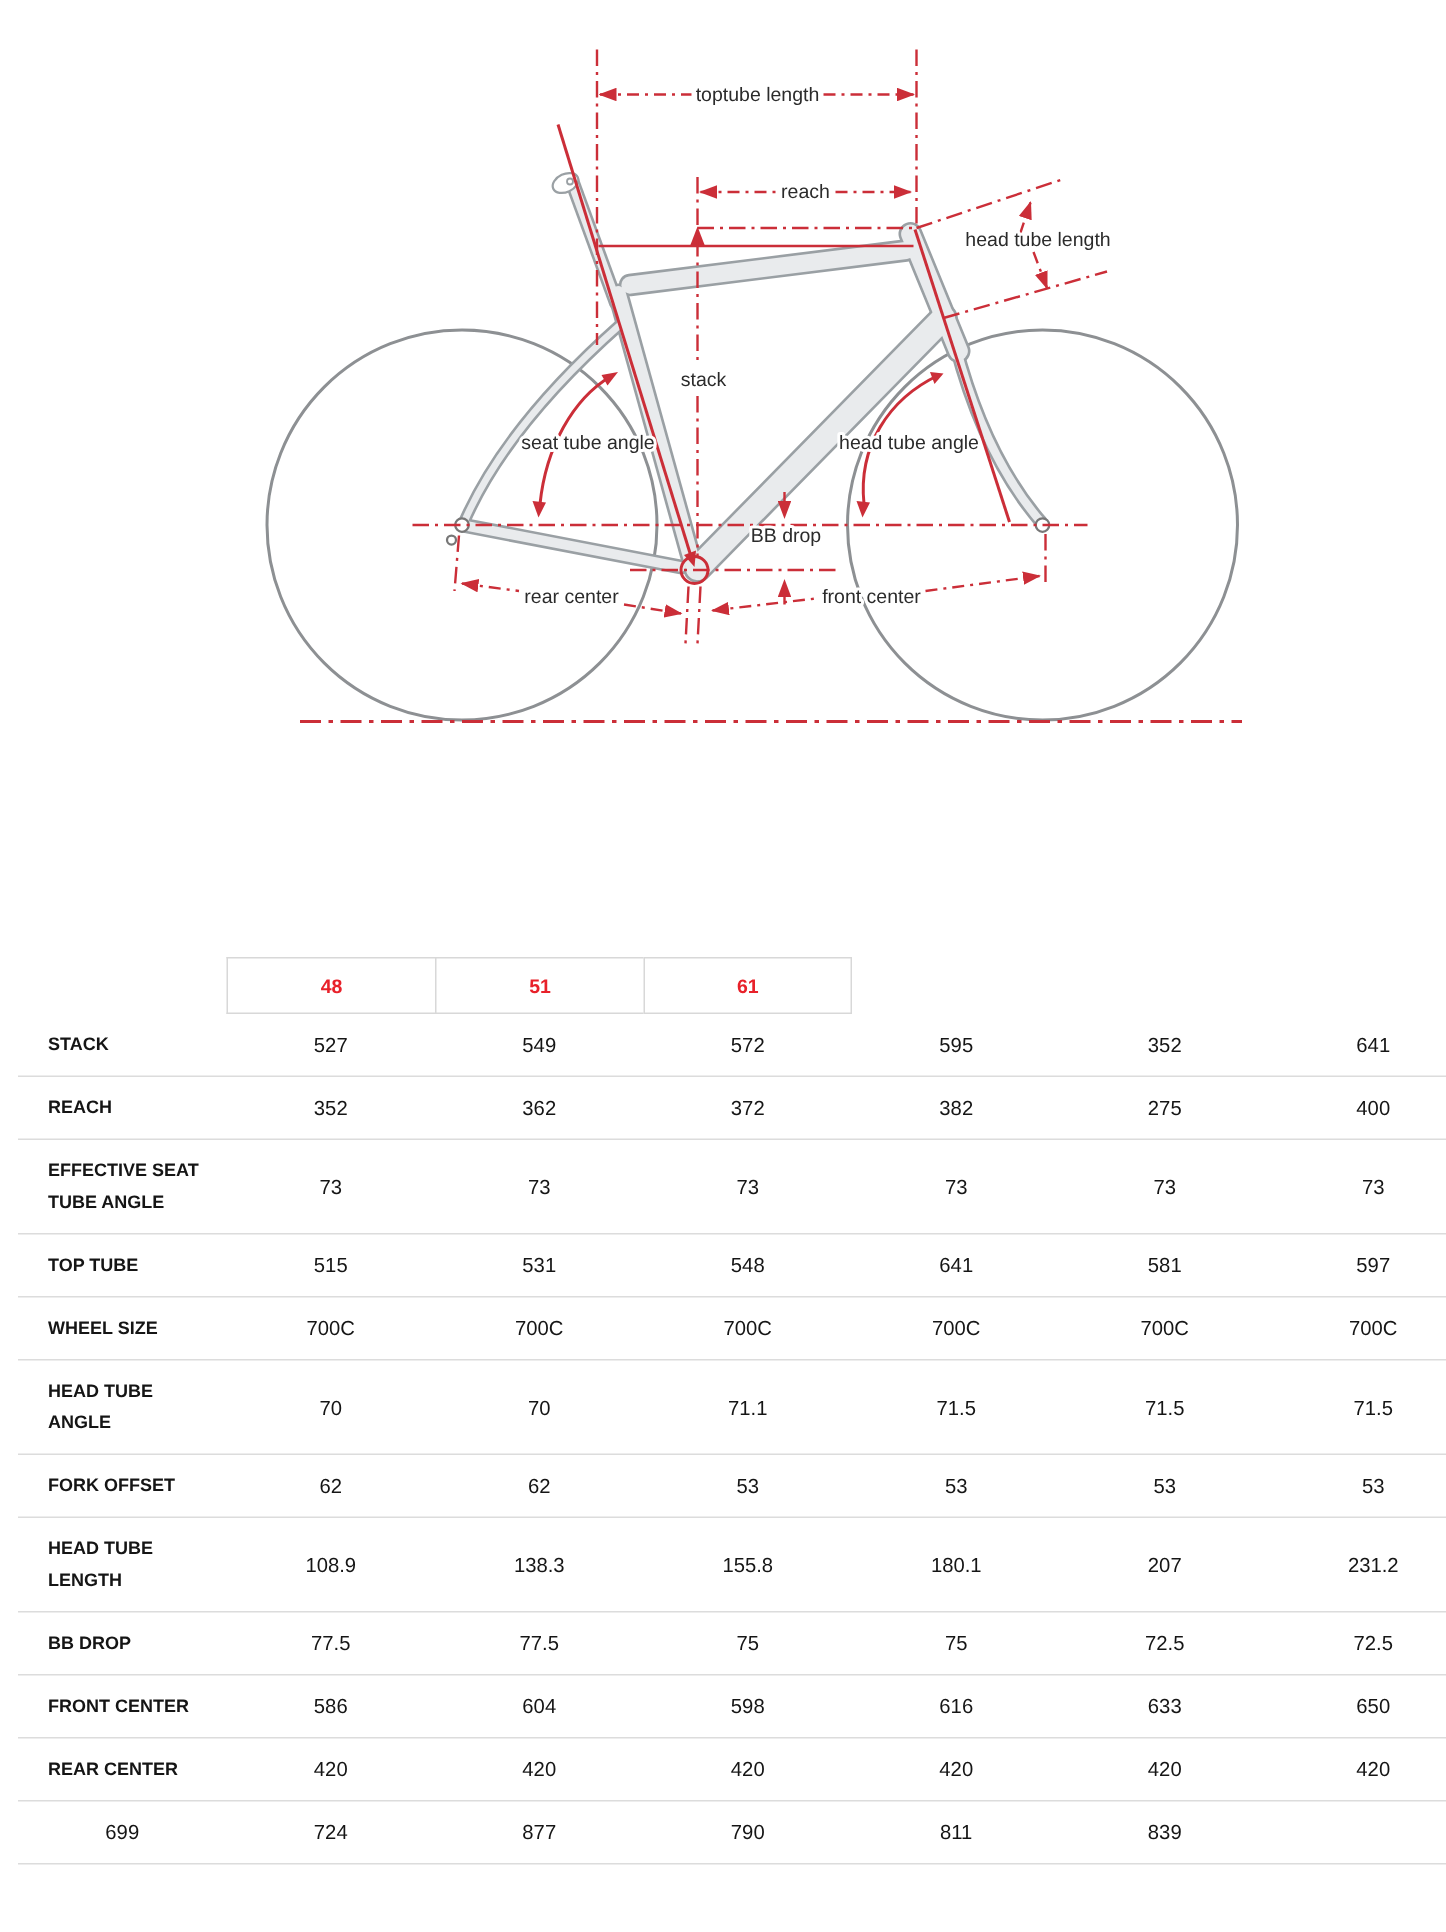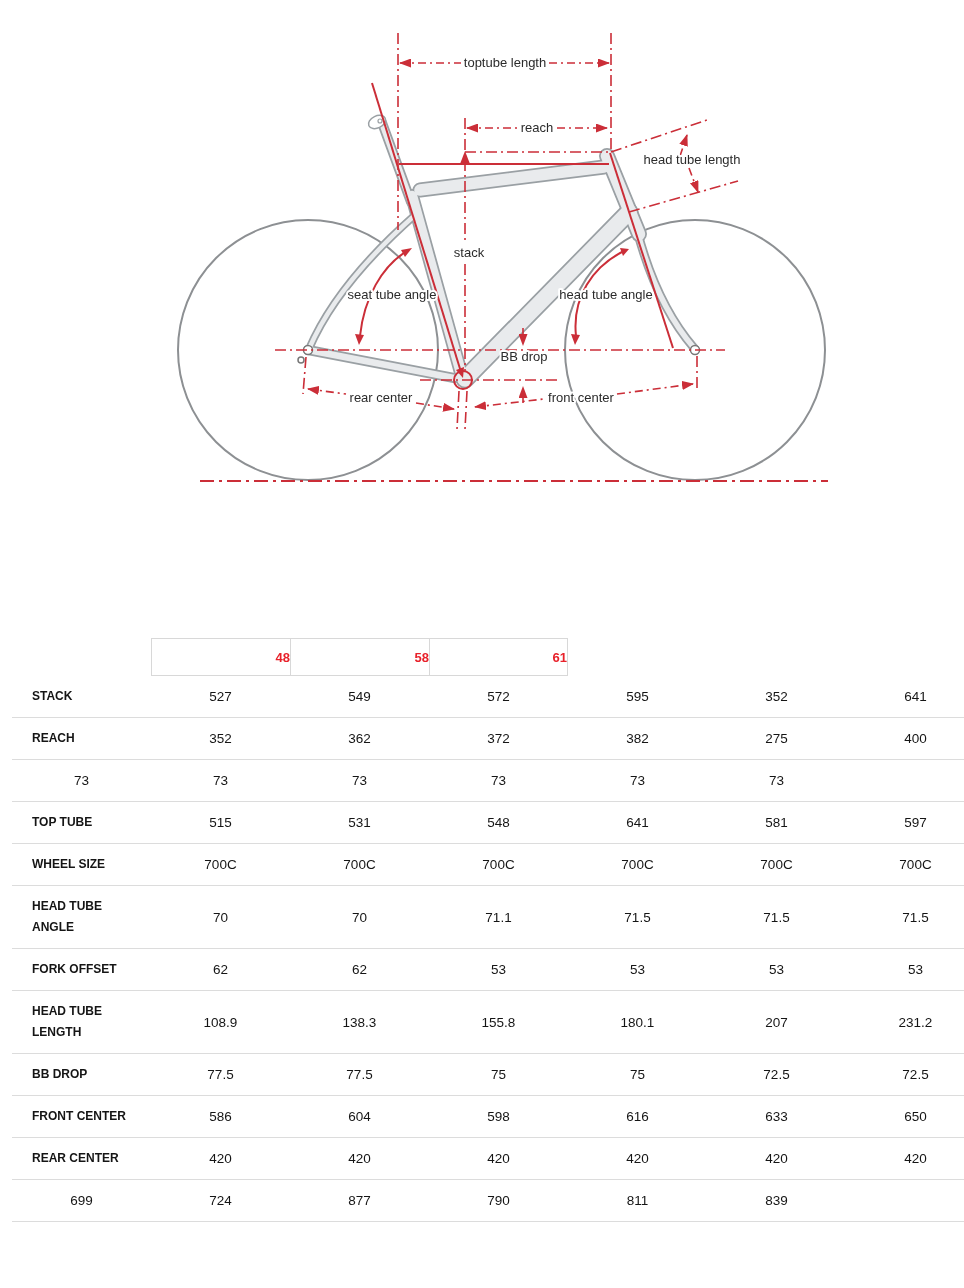--- a/index.html
+++ b/index.html
@@ -37,21 +37,21 @@
   
   .geo-table{position:absolute;left:12px;top:638px;width:973px;}
   .g-row{
     display:grid;grid-template-columns:139px repeat(6,139px);
     align-items:center;border-bottom:1px solid #dcdcdc;
     min-height:42px;box-sizing:border-box;padding:10px 0;
   }
   .g-row.g-head{border-bottom:none;min-height:38px;padding:0;}
   .g-col-h{
     box-sizing:border-box;border:1px solid #d8d8d8;border-right:none;
-    height:38px;line-height:38px;text-align:right;
+    height:38px;line-height:38px;text-align:center;
     font-weight:bold;font-size:13px;color:var(--accent);
   }
   .g-col-h:last-child{border-right:1px solid #d8d8d8;}
   .g-label{
     font-weight:bold;font-size:12px;color:#151515;
     padding-left:20px;line-height:21px;max-width:104px;
   }
   .g-val{text-align:center;font-size:13.5px;color:#151515;line-height:21px;}
 </style>
 </head>
@@ -155,21 +155,21 @@
   <text class="dlabel" x="606" y="299">head tube angle</text>
   <text class="dlabel" x="524" y="361">BB drop</text>
   <text class="dlabel" x="381" y="402">rear center</text>
   <text class="dlabel" x="581" y="402">front center</text>
 </svg>
 
 <div class="geo-table" id="geo-table">
     <div class="g-row g-head">
       <div class="g-label"></div>
       <div class="g-col-h">48</div>
-      <div class="g-col-h">58</div>
+      <div class="g-col-h">51</div>
       <div class="g-col-h">61</div>
     </div>
     <div class="g-row">
       <div class="g-label">STACK</div>
       <div class="g-val">527</div>
       <div class="g-val">549</div>
       <div class="g-val">572</div>
       <div class="g-val">595</div>
       <div class="g-val">352</div>
       <div class="g-val">641</div>
@@ -177,20 +177,21 @@
     <div class="g-row">
       <div class="g-label">REACH</div>
       <div class="g-val">352</div>
       <div class="g-val">362</div>
       <div class="g-val">372</div>
       <div class="g-val">382</div>
       <div class="g-val">275</div>
       <div class="g-val">400</div>
     </div>
     <div class="g-row">
+      <div class="g-label">EFFECTIVE SEAT TUBE ANGLE</div>
       <div class="g-val">73</div>
       <div class="g-val">73</div>
       <div class="g-val">73</div>
       <div class="g-val">73</div>
       <div class="g-val">73</div>
       <div class="g-val">73</div>
     </div>
     <div class="g-row">
       <div class="g-label">TOP TUBE</div>
       <div class="g-val">515</div>

